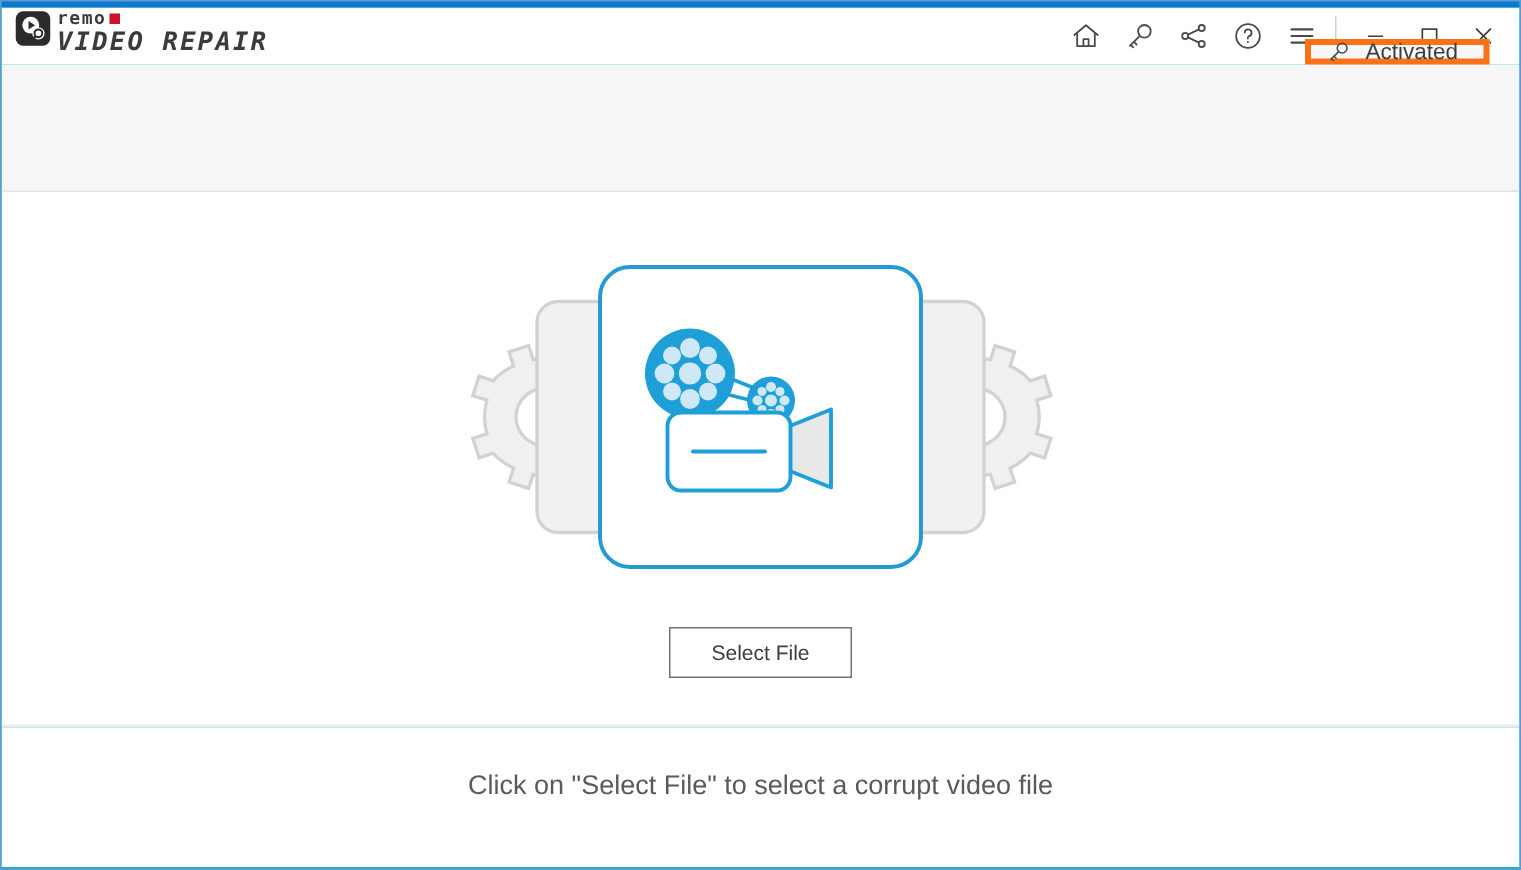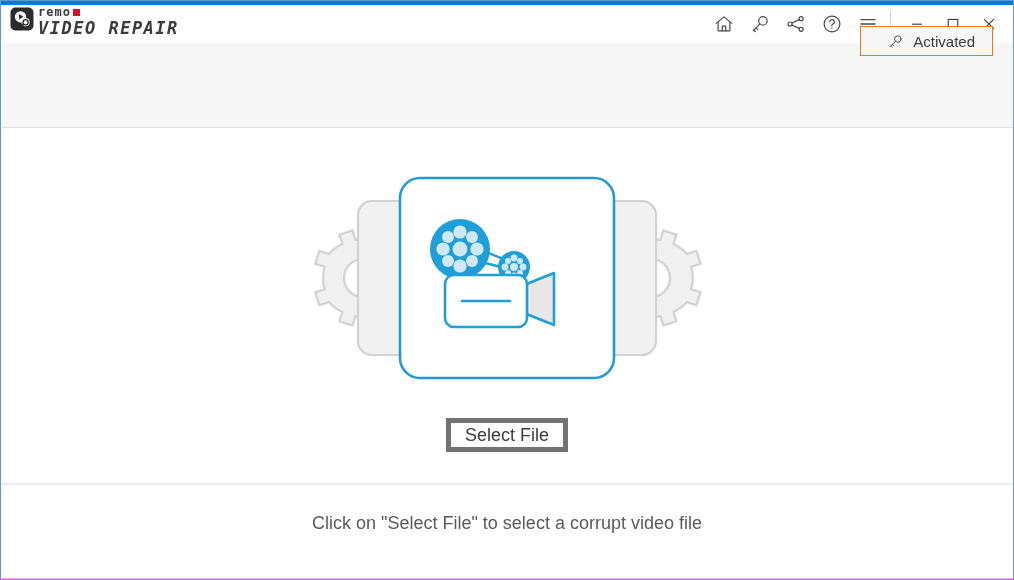--- a/index.html
+++ b/index.html
@@ -10,21 +10,21 @@
   body {
     width: 1014px;
     height: 580px;
     font-family: "Liberation Sans", sans-serif;
     overflow: hidden;
   }
   .app-window {
     position: relative;
     width: 1014px;
     height: 580px;
-    background: #f0abfc;
+    background: #14b8a6;
     box-sizing: border-box;
   }
   
   .window-frame {
     position: absolute;
     left: 0; top: 0;
     width: 1014px; height: 580px;
     box-sizing: border-box;
     border: 1px solid #5b9bd5;
     pointer-events: none;
@@ -135,27 +135,27 @@
     left: 17px;
     top: 48px;
     font-size: 17px;
     color: #454545;
     font-family: "Liberation Sans", sans-serif;
   }
   .activated-btn {
     position: absolute;
     right: 21px;
     top: 26px;
-    height: 30px;
-    padding: 0 17px 0 26px;
+    height: 17px;
+    padding: 0 17px 0 10px;
     display: flex;
     align-items: center;
     gap: 9px;
     background: #f7f7f7;
-    border: 1px solid #f97316;
+    border: 4px solid #f97316;
     box-sizing: border-box;
     font-size: 15px;
     color: #3d3d3d;
     cursor: pointer;
   }
 
   
   .body-area {
     position: absolute;
     left: 1px; top: 128px;
@@ -171,26 +171,26 @@
     height: 206px;
   }
   .select-file-btn {
     position: absolute;
     left: 50%;
     transform: translateX(-50%);
     top: 290px;
     width: 122px;
     height: 34px;
     background: #ffffff;
-    border: 5px solid #737373;
+    border: 1px solid #737373;
     box-sizing: border-box;
     display: flex;
     align-items: center;
     justify-content: center;
-    font-size: 18px;
+    font-size: 14px;
     color: #3d3d3d;
     cursor: pointer;
   }
 
   
   .footer-divider {
     position: absolute;
     left: 1px; top: 483px;
     width: 1012px; height: 2px;
     background: #ededed;

